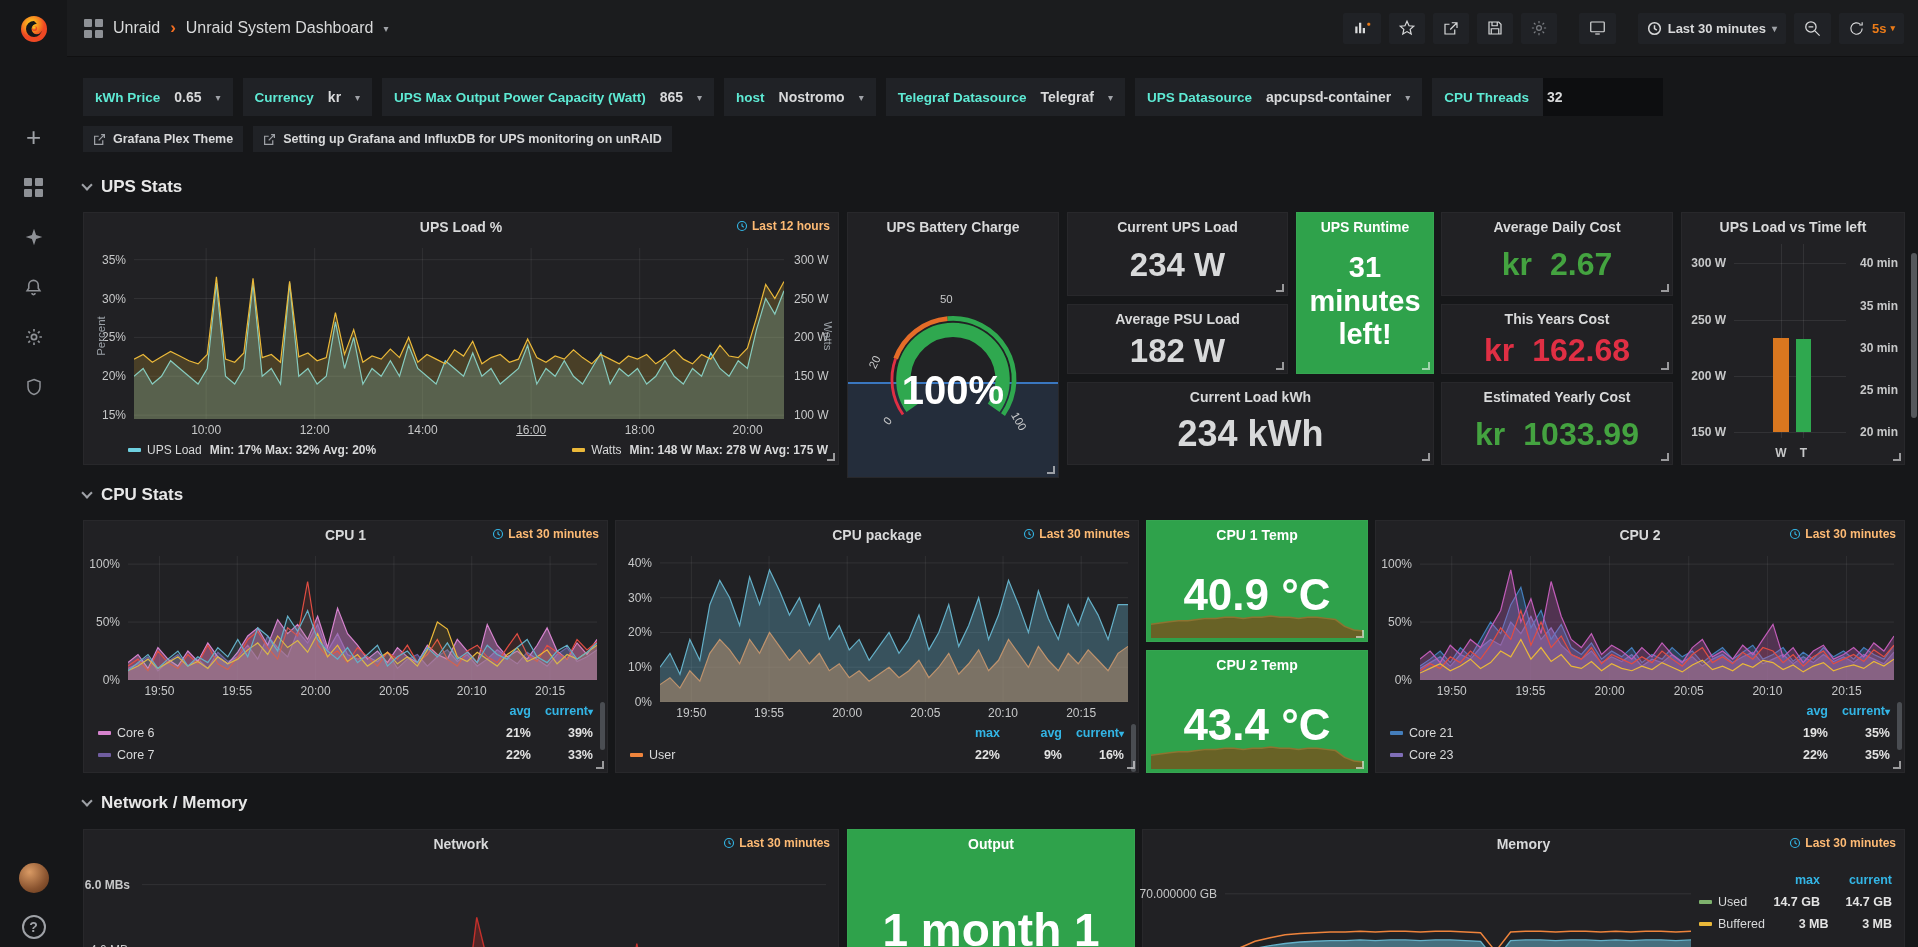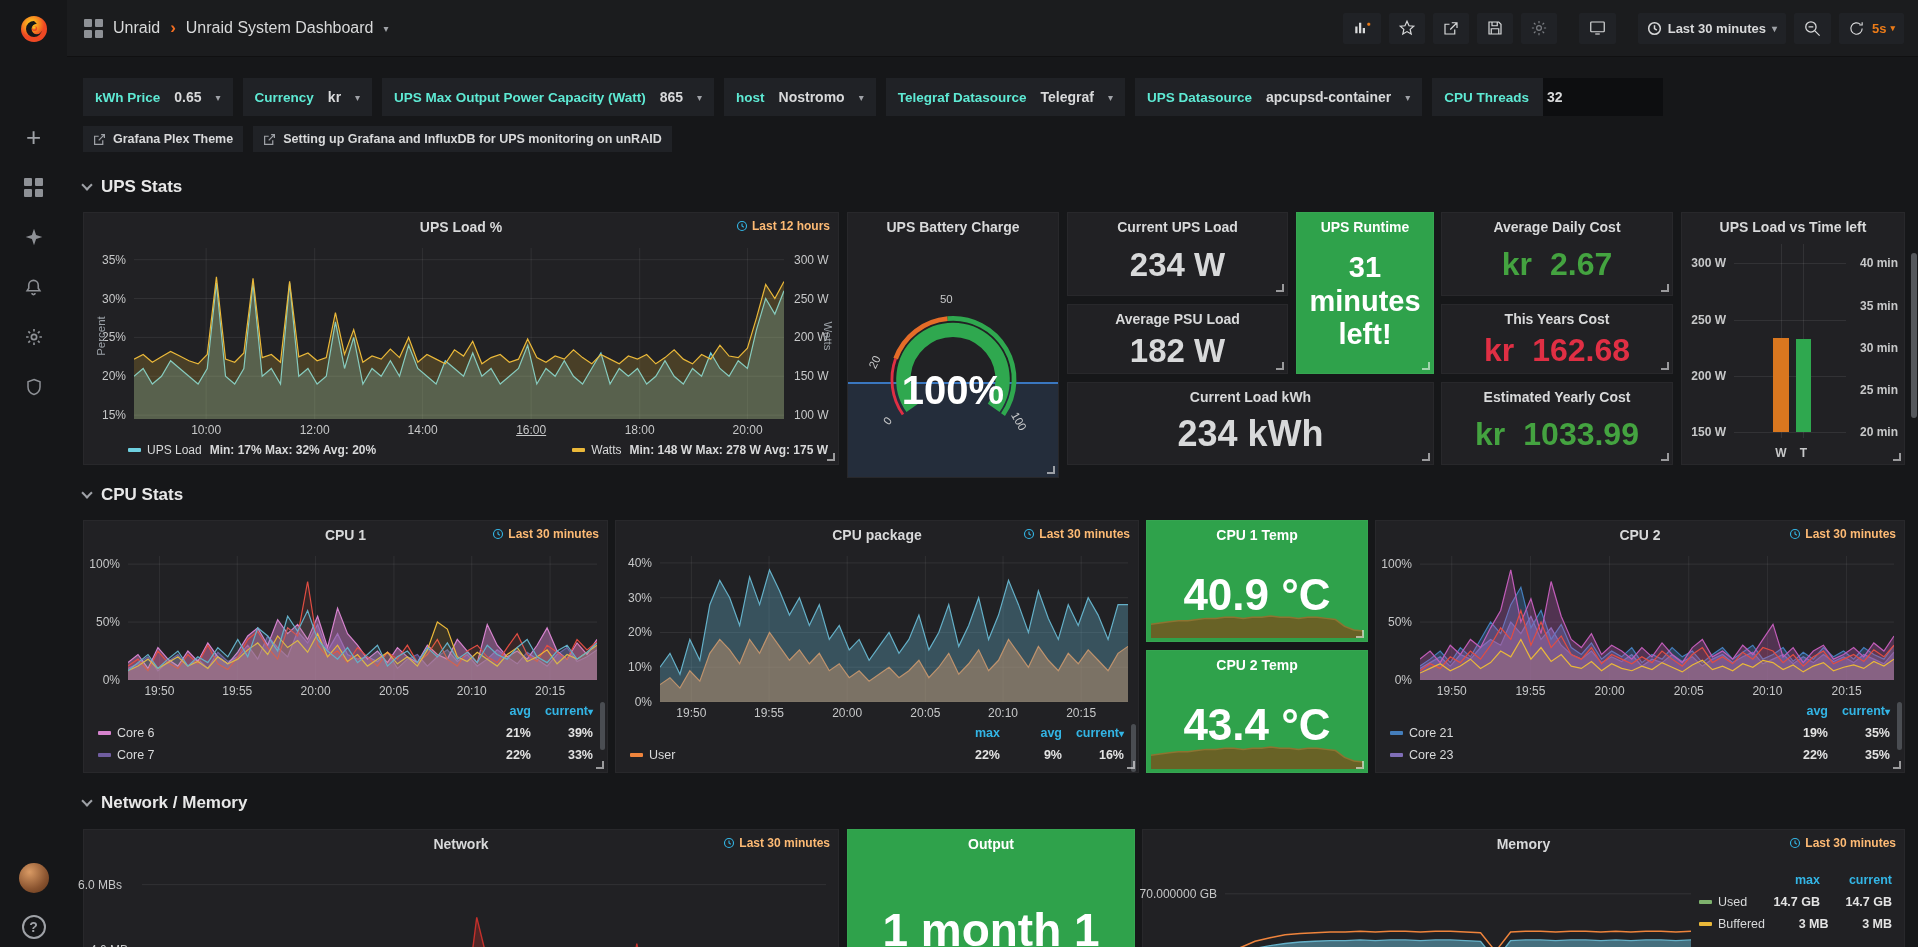--- a/index.html
+++ b/index.html
@@ -756,21 +756,21 @@
         <div style="position: absolute; inset: 8px 12px 0px 58px;">
           <svg viewBox="0 0 100 100" preserveAspectRatio="none" width="100%" height="100%" style="display: block;">
             <line x1="0" x2="100" y1="9.090909090909086" y2="9.090909090909086" stroke="rgba(255,255,255,0.08)" vector-effect="non-scaling-stroke"></line>
             <line x1="0" x2="100" y1="39.39393939393939" y2="39.39393939393939" stroke="rgba(255,255,255,0.08)" vector-effect="non-scaling-stroke"></line>
             <line x1="0" x2="100" y1="69.69696969696969" y2="69.69696969696969" stroke="rgba(255,255,255,0.08)" vector-effect="non-scaling-stroke"></line>
             <polygon points="0.00,98.48 2.13,97.73 4.26,98.48 6.38,96.97 8.51,97.73 10.64,98.48 12.77,96.97 14.89,96.21 17.02,97.73 19.15,96.97 21.28,94.70 23.40,96.97 25.53,95.45 27.66,92.42 29.79,96.21 31.91,93.94 34.04,95.45 36.17,96.21 38.30,92.42 40.43,81.82 42.55,93.94 44.68,57.58 46.81,77.27 48.94,24.24 51.06,51.52 53.19,42.42 55.32,60.61 57.45,65.15 59.57,72.73 61.70,81.82 63.83,75.76 65.96,84.85 68.09,72.73 70.21,80.30 72.34,36.36 74.47,69.70 76.60,77.27 78.72,72.73 80.85,66.67 82.98,77.27 85.11,68.18 87.23,72.73 89.36,77.27 91.49,65.15 93.62,72.73 95.74,75.76 97.87,69.70 100.00,63.64 100,100 0,100" fill="#c4302b" fill-opacity="0.3"></polygon>
             <polyline points="0.00,98.48 2.13,97.73 4.26,98.48 6.38,96.97 8.51,97.73 10.64,98.48 12.77,96.97 14.89,96.21 17.02,97.73 19.15,96.97 21.28,94.70 23.40,96.97 25.53,95.45 27.66,92.42 29.79,96.21 31.91,93.94 34.04,95.45 36.17,96.21 38.30,92.42 40.43,81.82 42.55,93.94 44.68,57.58 46.81,77.27 48.94,24.24 51.06,51.52 53.19,42.42 55.32,60.61 57.45,65.15 59.57,72.73 61.70,81.82 63.83,75.76 65.96,84.85 68.09,72.73 70.21,80.30 72.34,36.36 74.47,69.70 76.60,77.27 78.72,72.73 80.85,66.67 82.98,77.27 85.11,68.18 87.23,72.73 89.36,77.27 91.49,65.15 93.62,72.73 95.74,75.76 97.87,69.70 100.00,63.64" fill="none" stroke="#c4302b" stroke-width="1.4" vector-effect="non-scaling-stroke"></polyline>
           </svg>
         </div>
         <div style="position: absolute; left: 0px; width: 50px; top: 8px; bottom: 0px;">
-          <div class="ytick" style="right: 12px; top: 9.09091%; transform: translateY(-50%); position: absolute;">6.0 MBs</div>
+          <div class="ytick" style="right: 4px; top: 9.09091%; transform: translateY(-50%); position: absolute; font-weight: bold;">6.0 MBs</div>
           <div class="ytick" style="right: 0px; top: 39.3939%; transform: translateY(-50%); position: absolute;">4.0 MBs</div>
         </div>
       </div>
     </div>
 </div>
 
 <div class="panel stat-panel green" style="left:847px;top:829px;width:288px;height:253px">
   <div class="p-head">
       <span class="p-title">Output</span>
     </div>

